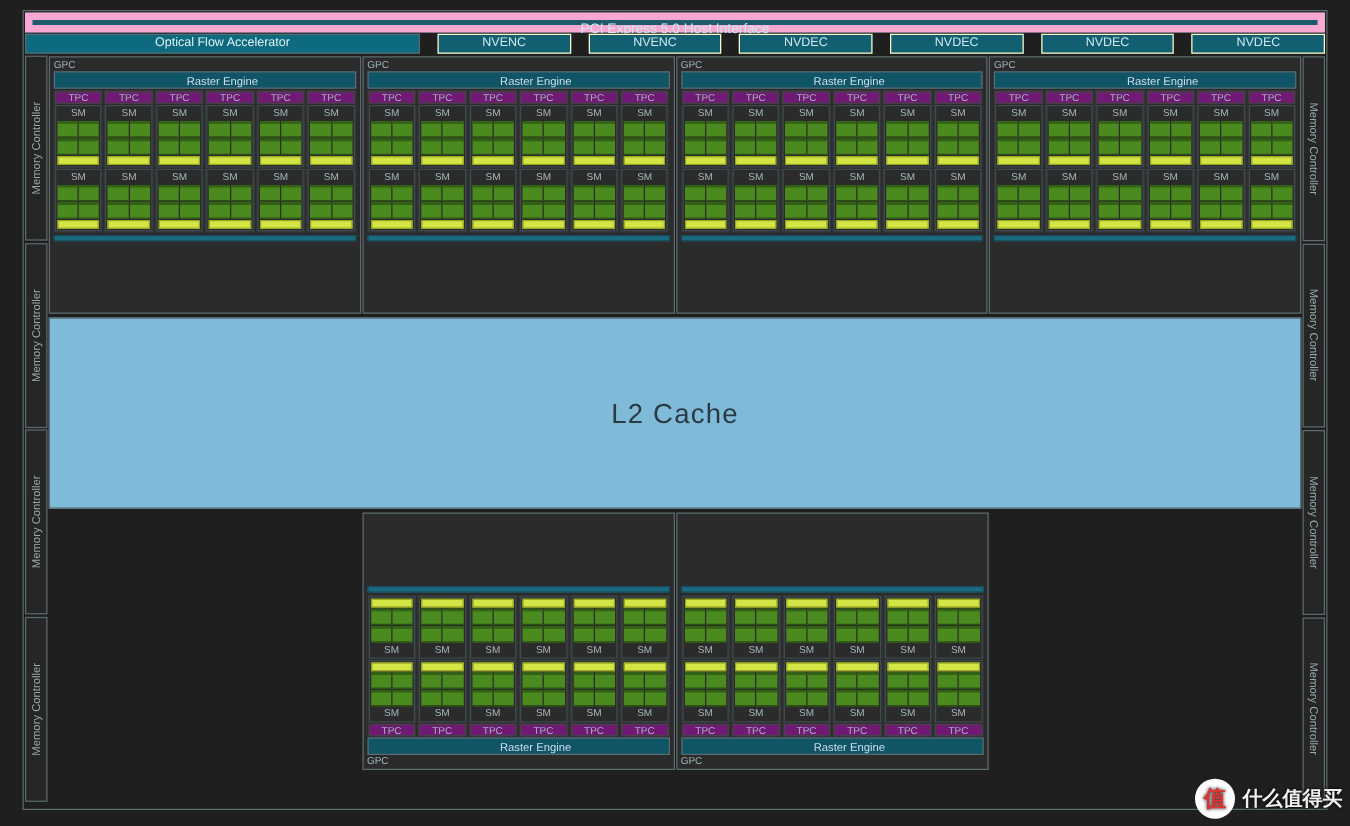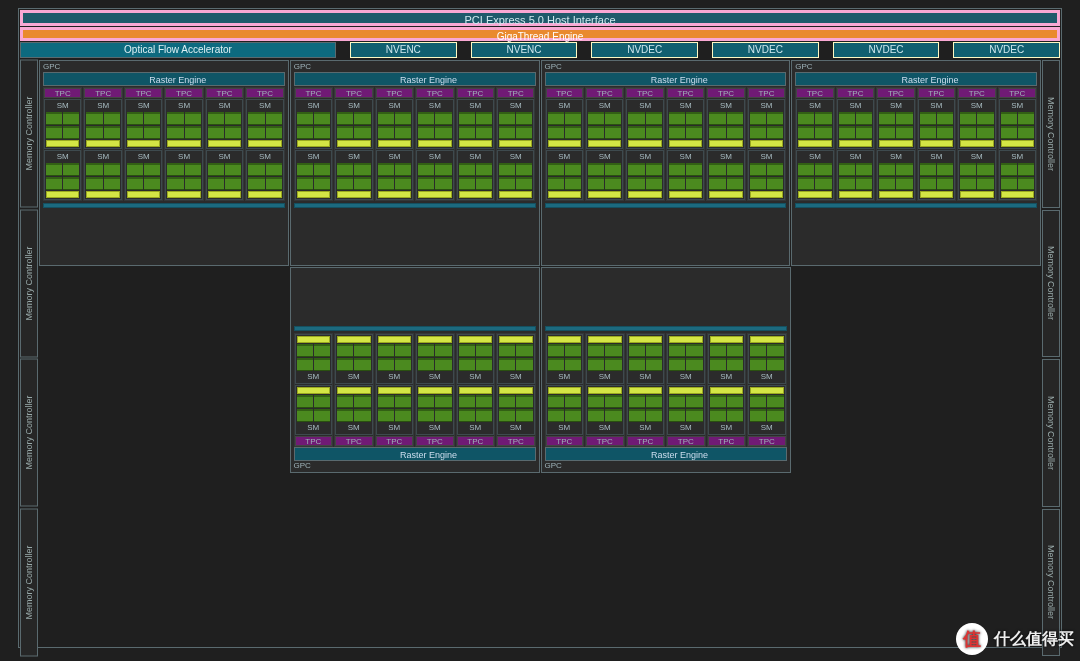--- a/index.html
+++ b/index.html
@@ -12,21 +12,21 @@
     height: 661px;
     overflow: hidden;
     position: relative;
   }
   .chip {
     position: absolute;
     left: 18px; top: 8px;
     width: 1044px; height: 640px;
     border: 1px solid #5a6a6f;
   }
-  .bar { text-align: center; line-height: 1.4; border: 3px solid #f9a8d4; margin: 1px 1px 0 1px; }
+  .bar { text-align: center; line-height: 1.4; border: 6px solid #f9a8d4; margin: 1px 1px 0 1px; }
   .pcie   { background: #1f5a6b; color: #d0e8ee; height: 16px; font-size: 11px; }
   .giga   { background: #e98a2e; color: #fff; height: 14px; font-size: 10px; }
   .row-top { display: flex; margin: 1px 1px 0 1px; gap: 14px; height: 16px; }
   .ofa    { flex: 3; background: #0d6a7f; color: #dff1f5; text-align: center; line-height: 14px; border: 1px solid #5a6a6f; }
   .enc    { flex: 1; background: #115f70; color: #cfe8ee; text-align: center; line-height: 14px; border: 1px solid #fef9c3; }
 
   .main {
     display: flex;
     height: 596px;
     margin: 2px 1px 1px 1px;
@@ -119,21 +119,20 @@
     align-items: center; justify-content: center;
     font-size: 18px; font-weight: bold;
   }
 </style>
 </head>
 <body>
 
 <div class="chip">
 
   <div class="bar pcie">PCI Express 5.0 Host Interface</div>
-  <div class="bar giga">GigaThread Engine</div>
   <div class="row-top">
     <div class="ofa">Optical Flow Accelerator</div>
     <div class="enc">NVENC</div>
     <div class="enc">NVENC</div>
     <div class="enc">NVDEC</div>
     <div class="enc">NVDEC</div>
     <div class="enc">NVDEC</div>
     <div class="enc">NVDEC</div>
   </div>
 
@@ -817,20 +816,21 @@
                     <span></span>
                     <span></span>
                   </div>
                   <div class="yellow-bar"></div>
                 </div>
               </div>
             </div>
             <div class="footer-bar"></div>
           </div>
         </div>
+      <div class="l2">L2 Cache</div>
       <div class="gpc-row bottom" id="gpc-bottom">
           <div class="gpc mirror bottom-size">
             <div class="gpc-label">GPC</div>
             <div class="raster">Raster Engine</div>
             <div class="tpc-row">
               <div class="tpc">
                 <div class="tpc-label">TPC</div>
                 <div class="sm">
                   <div class="sm-label">SM</div>
                   <div class="cores-block">

